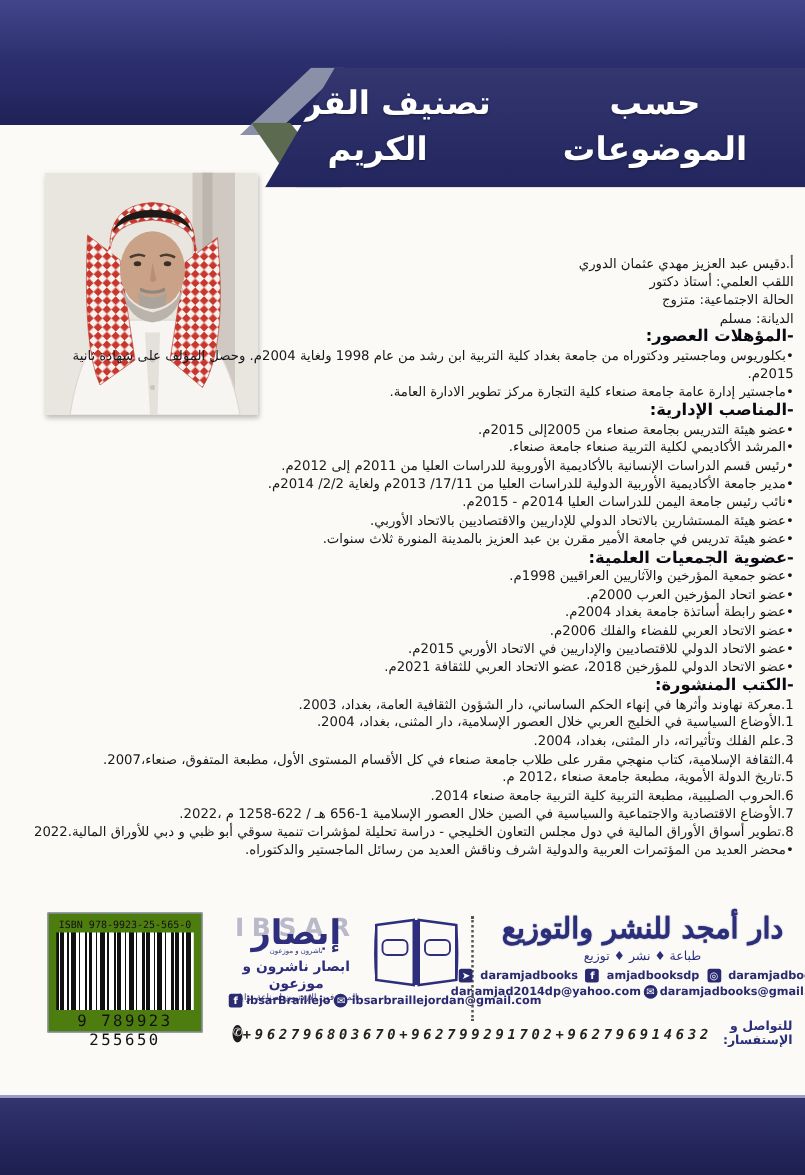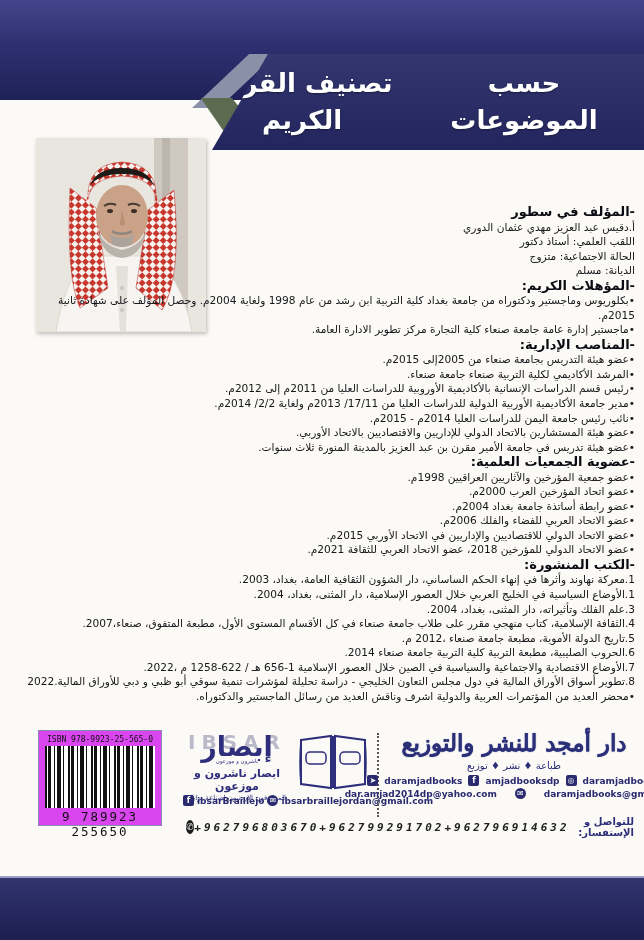--- a/index.html
+++ b/index.html
@@ -27,21 +27,21 @@
 
   
   .bio { position:absolute; right:9px; left:9px; top:204px; direction:rtl;
     text-align:right; color:#17171c; }
   .bio-line { font-size:10.6px; line-height:14.55px; letter-spacing:0; white-space:nowrap; }
   .bio-line[data-style="h"] { font-size:13px; font-weight:bold; color:#0a0a12; line-height:15.5px; }
   .bio-line[data-style="w"] { white-space:normal; max-width:612px; margin-right:0; }
 
   
   .barcode-box { position:absolute; left:38px; top:730px; width:124px; height:96px;
-    background:#d946ef; border:1px solid #8a8ab0; padding:4px 6px 16px 6px; text-align:center; }
+    background:#4d7c0f; border:1px solid #8a8ab0; padding:4px 6px 16px 6px; text-align:center; }
   .isbn-top { font-family:"DejaVu Sans Mono", monospace; font-size:8px; letter-spacing:0; color:#111; }
   .bars { height:62px; margin-top:2px;
     background:repeating-linear-gradient(90deg,#111 0 2px,#fff 2px 3px,#111 3px 6px,#fff 6px 9px,#111 9px 10px,#fff 10px 12px,#111 12px 16px,#fff 16px 18px,#111 18px 19px,#fff 19px 23px); }
   .isbn-digits { font-family:"DejaVu Sans Mono", monospace; font-size:12.5px; color:#111;
     letter-spacing:2px; margin-top:1px; }
 
   .ibsar { position:absolute; left:183px; top:732px; width:190px; }
   .ibsar-toprow { display:flex; flex-direction:row; align-items:flex-start; }
   .ibsar-wordmark-wrap { position:relative; width:108px; text-align:center; direction:rtl; }
   .ibsar-latin { position:absolute; top:-2px; left:0; width:100%; text-align:center;
@@ -56,21 +56,21 @@
 
   .divider-dotted { position:absolute; left:377px; top:733px; height:84px;
     border-left:2px dotted #555; }
 
   .amjad { position:absolute; left:388px; top:728px; width:252px; text-align:center; }
   .amjad-name { direction:rtl; color:#2b2e78; font-size:23px; font-weight:bold;
     font-family:"DejaVu Serif", serif; line-height:30px; text-shadow:0 0 1px #2b2e78; }
   .amjad-tagline { direction:rtl; color:#2b2e78; font-size:10px; margin-top:2px; letter-spacing:1px; }
   .amjad-social { display:flex; justify-content:center; align-items:center; gap:6px;
     font-size:9px; font-weight:bold; color:#2a2a70; margin-top:4px; white-space:nowrap; }
-  .amjad-emails { display:flex; justify-content:center; align-items:center; gap:18px;
+  .amjad-emails { display:flex; justify-content:center; align-items:center; gap:2px;
     font-size:9px; font-weight:bold; color:#2a2a70; margin-top:2px; white-space:nowrap; }
 
   .contact-row { position:absolute; left:186px; right:10px; top:816px; display:flex;
     flex-direction:row; align-items:center; justify-content:space-between; direction:ltr; }
   .phone-num { font-size:11px; font-weight:bold; color:#222; letter-spacing:3px;
     font-family:"DejaVu Sans Mono", monospace;font-style:italic; }
   .contact-label { direction:rtl; font-size:10px; font-weight:bold; color:#2b2e78; }
 
   .bottom-band { position:absolute; left:0; bottom:0; width:644px; height:64px;
     border-top:2px solid #9a9ec4;
@@ -130,26 +130,25 @@
       <path d="M86 72 L84 86 Q86 89 89 86 Z" fill="#b98e73"></path>
 
       <path d="M52 62 Q50 26 86 24 Q122 26 120 62 Q118 40 86 38 Q54 40 52 62 Z" fill="url(#kef)" stroke="#b9352c" stroke-width="0.5"></path>
       <path d="M54 48 Q60 30 86 30 Q112 30 118 48 Q110 36 86 36 Q62 36 54 48 Z" fill="#1d1a18"></path>
       <path d="M52 56 Q54 72 58 84 L52 84 Q48 68 52 56 Z" fill="url(#kef)"></path>
       <path d="M120 56 Q118 72 114 84 L120 84 Q124 68 120 56 Z" fill="url(#kef)"></path>
     </svg>
   </div>
 
   <div class="bio">
-      <div class="bio-line" data-style="h">-المؤلف في سطور</div>
       <div class="bio-line" data-style="n">أ.دقيس عبد العزيز مهدي عثمان الدوري</div>
       <div class="bio-line" data-style="n">اللقب العلمي: أستاذ دكتور</div>
       <div class="bio-line" data-style="n">الحالة الاجتماعية: متزوج</div>
       <div class="bio-line" data-style="n">الديانة: مسلم</div>
-      <div class="bio-line" data-style="h">-المؤهلات الكريم:</div>
+      <div class="bio-line" data-style="h">-المؤهلات العصور:</div>
       <div class="bio-line" data-style="w">•بكلوريوس وماجستير ودكتوراه من جامعة بغداد كلية التربية ابن رشد من عام 1998 ولغاية 2004م. وحصل المؤلف على شهادة ثانية 2015م.</div>
       <div class="bio-line" data-style="n">•ماجستير إدارة عامة جامعة صنعاء كلية التجارة مركز تطوير الادارة العامة.</div>
       <div class="bio-line" data-style="h">-المناصب الإدارية:</div>
       <div class="bio-line" data-style="n">•عضو هيئة التدريس بجامعة صنعاء من 2005إلى 2015م.</div>
       <div class="bio-line" data-style="n">•المرشد الأكاديمي لكلية التربية صنعاء جامعة صنعاء.</div>
       <div class="bio-line" data-style="n">•رئيس قسم الدراسات الإنسانية بالأكاديمية الأوروبية للدراسات العليا من 2011م إلى 2012م.</div>
       <div class="bio-line" data-style="n">•مدير جامعة الأكاديمية الأوربية الدولية للدراسات العليا من 17/11/ 2013م ولغاية 2/2/ 2014م.</div>
       <div class="bio-line" data-style="n">•نائب رئيس جامعة اليمن للدراسات العليا 2014م - 2015م.</div>
       <div class="bio-line" data-style="n">•عضو هيئة المستشارين بالاتحاد الدولي للإداريين والاقتصاديين بالاتحاد الأوربي.</div>
       <div class="bio-line" data-style="n">•عضو هيئة تدريس في جامعة الأمير مقرن بن عبد العزيز بالمدينة المنورة ثلاث سنوات.</div>

